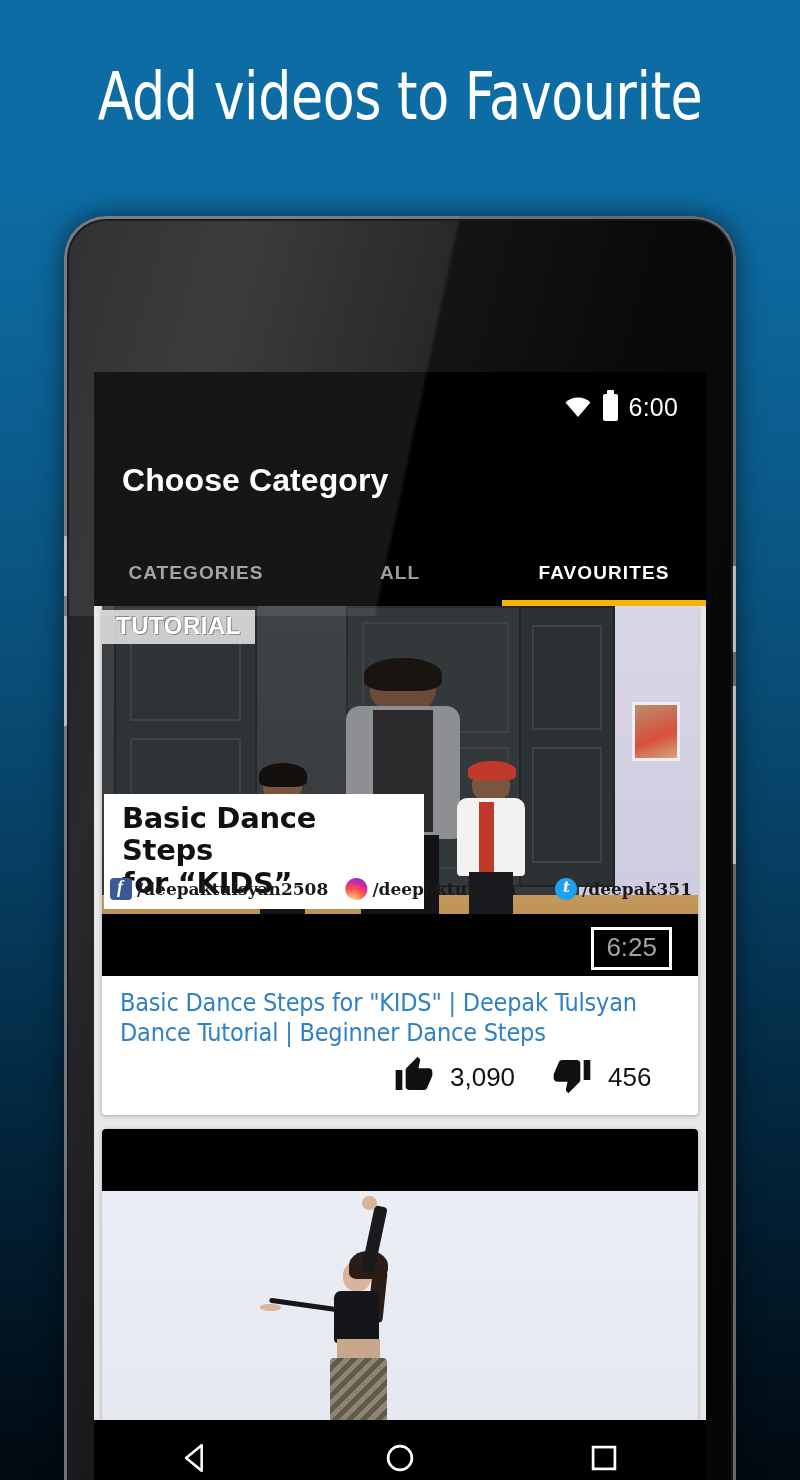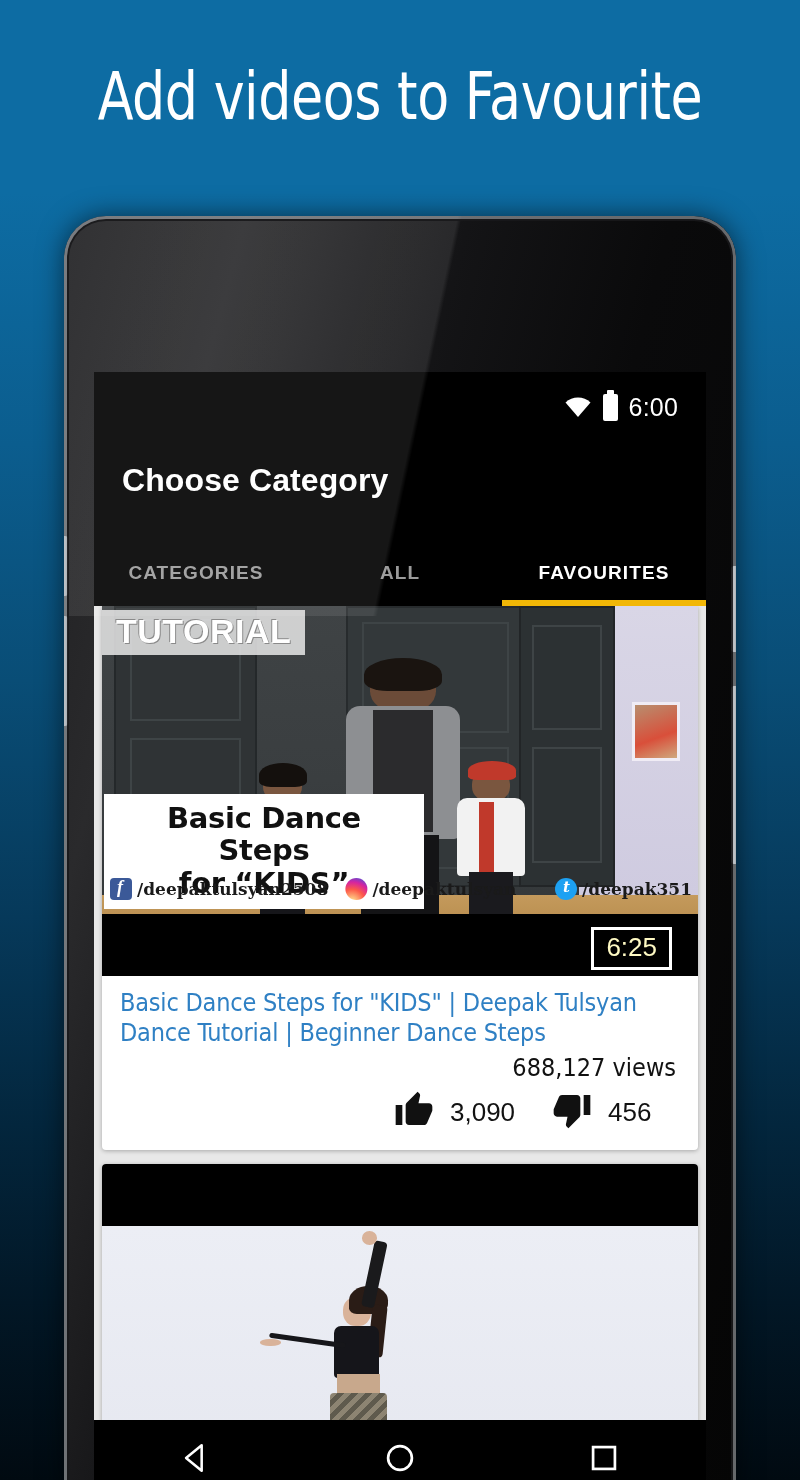--- a/index.html
+++ b/index.html
@@ -137,50 +137,50 @@
   .floor{ position:absolute; left:0; bottom:14%; width:100%; height:8%;
          background:linear-gradient(180deg,#c49a5c 0%, #b98e4f 100%); }
   .door{ position:absolute; background:#2f3335; border:2px solid #24282a; }
   .door-panel{ position:absolute; border:2px solid #3e4446; }
   .niche{ position:absolute; right:3%; top:26%; width:8%; height:16%;
           background:linear-gradient(160deg,#b88e6f,#d94f3a 60%,#cfa87e);
           border:3px solid #f0ecf5; }
   .person{ position:absolute; }
   .badge-tutorial{
     position:absolute; left:0; top:4px; background:rgba(230,230,230,.86);
-    color:#fff; -webkit-text-stroke:0; font-size:34px; font-weight:700;
+    color:#fff; -webkit-text-stroke:0; font-size:24px; font-weight:700;
     padding:2px 14px 4px 14px; letter-spacing:.5px;
     text-shadow:0 0 1px #555;
   }
   .badge-tutorial span{ color:#fff; text-shadow:1px 1px 0 #8a8a8a,-1px -1px 0 #8a8a8a; }
   .ov-title{
     position:absolute; left:2px; top:188px; background:#fff; color:#111;
     font-family:"DejaVu Sans","Liberation Sans",sans-serif;
-    font-weight:700; font-size:29px; line-height:1.12; text-align:center;
+    font-weight:700; font-size:29px; line-height:1.12; 
     padding:8px 18px 10px 18px; width:320px; letter-spacing:-.3px;
   }
   .handles{
     position:absolute; left:0; bottom:70px; width:100%; height:34px;
     display:flex; align-items:center; font-size:17px; color:#1a1a1a;
     font-family:"DejaVu Serif","Liberation Serif",serif; font-weight:700;
   }
   .handle{ display:flex; align-items:center; gap:5px; }
   .h1{ position:absolute; left:8px; }
   .h2{ position:absolute; left:50%; transform:translateX(-46%);margin-left:24px; }
   .h3{ position:absolute; right:6px;align-items:center; }
   .soc{ width:22px; height:22px; border-radius:4px; display:inline-block; flex:none; }
   .soc.fb{ background:#3b5998; position:relative; }
   .soc.fb:after{ content:"f"; position:absolute; left:7px; top:-1px; color:#fff; font-size:18px; font-weight:700; font-family:"Liberation Serif",serif;}
   .soc.ig{ background:radial-gradient(circle at 30% 110%, #fdf497 0%, #fd5949 45%, #d6249f 70%, #285AEB 100%); border-radius:50%; }
   .soc.tw{ background:#1da1f2; border-radius:50%; position:relative;}
   .soc.tw:after{ content:"t"; position:absolute; left:8px; top:0px; color:#fff; font-size:15px; font-weight:700; }
   .letterbox{ position:absolute; left:0; bottom:0; width:100%; height:62px; background:#000; }
   .duration{
     position:absolute; right:26px; bottom:6px;
-    border:3px solid #fff; color:#fef9c3; background:#000;
+    border:3px solid #fff; color:#a3a3a3; background:#000;
     font-size:26px; padding:3px 12px 5px 12px; line-height:1.1;
   }
 
   
   .meta{ padding:12px 18px 0 18px; }
   .vid-title{
     color:#2f80c4; font-size:25px; line-height:1.18; font-weight:400;
     font-family:"DejaVu Sans Condensed","Liberation Sans",sans-serif;
     letter-spacing:-.2px;
   }
@@ -319,21 +319,20 @@
               <span>/deepak351</span>
             </span>
           </div>
 
           <div class="letterbox"></div>
           <div class="duration">6:25</div>
         </div>
 
         <div class="meta">
           <div class="vid-title">Basic Dance Steps for "KIDS" | Deepak Tulsyan Dance Tutorial | Beginner Dance Steps</div>
-          <div class="views">688,127 views</div>
         </div>
 
         <div class="actions">
           <div class="spacer"></div>
           <div class="rate">
             <span>
               <svg width="40" height="40" viewBox="0 0 24 24">
                   <path fill="#111" d="M1 21h4V9H1v12zm22-11c0-1.1-.9-2-2-2h-6.31l.95-4.57.03-.32c0-.41-.17-.79-.44-1.06L14.17 1 7.59 7.59C7.22 7.95 7 8.45 7 9v10c0 1.1.9 2 2 2h9c.83 0 1.54-.5 1.84-1.22l3.02-7.05c.09-.23.14-.47.14-.73v-2z"></path>
                 </svg>
             </span>

